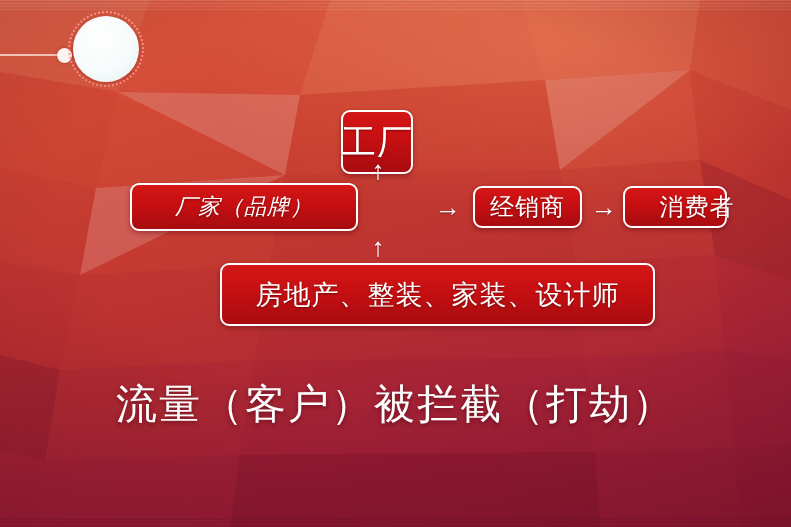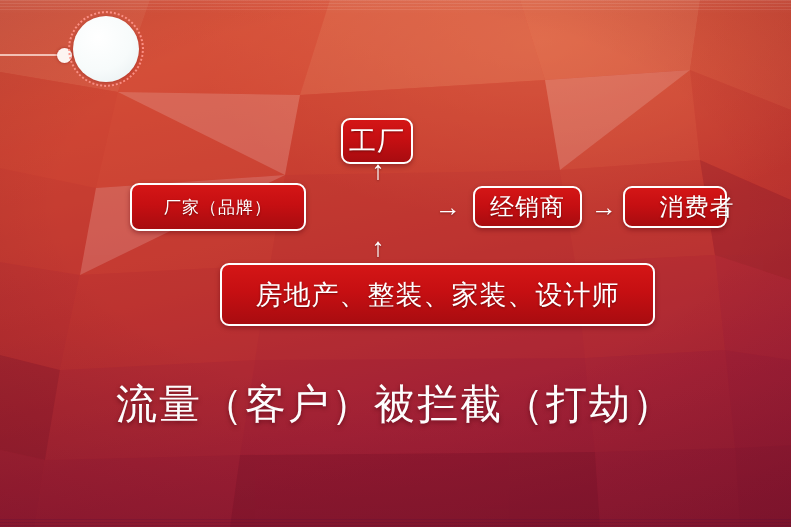--- a/index.html
+++ b/index.html
@@ -118,22 +118,22 @@
     border: 2px solid #ffffff;
     border-radius: 9px;
     color: #ffffff;
     font-weight: 400;
     letter-spacing: 1px;
     text-shadow: 0 1px 2px rgba(60,0,0,0.55);
     box-shadow: 0 2px 5px rgba(90,5,15,0.45);
     white-space: nowrap;
   }
 
-  #box-factory   { left: 341px; top: 118px; width: 72px;  height: 46px; font-size: 27px; }
-  #box-maker     { left: 130px; top: 183px; width: 176px; height: 48px; font-size: 17px; }
+  #box-factory   { left: 341px; top: 110px; width: 72px;  height: 64px; font-size: 35px; }
+  #box-maker     { left: 130px; top: 183px; width: 228px; height: 48px; font-size: 22px; font-style: italic; }
   #box-dealer    { left: 473px; top: 186px; width: 109px; height: 42px; font-size: 24px; }
   #box-consumer  { left: 623px; top: 186px; width: 104px; height: 42px; font-size: 24px; padding-left: 44px; }
   #box-channels  { left: 220px; top: 263px; width: 435px; height: 63px; font-size: 27px; }
 
   
   .arrow-up {
     position: absolute;
     width: 20px;
     color: #ffffff;
     font-size: 26px;

